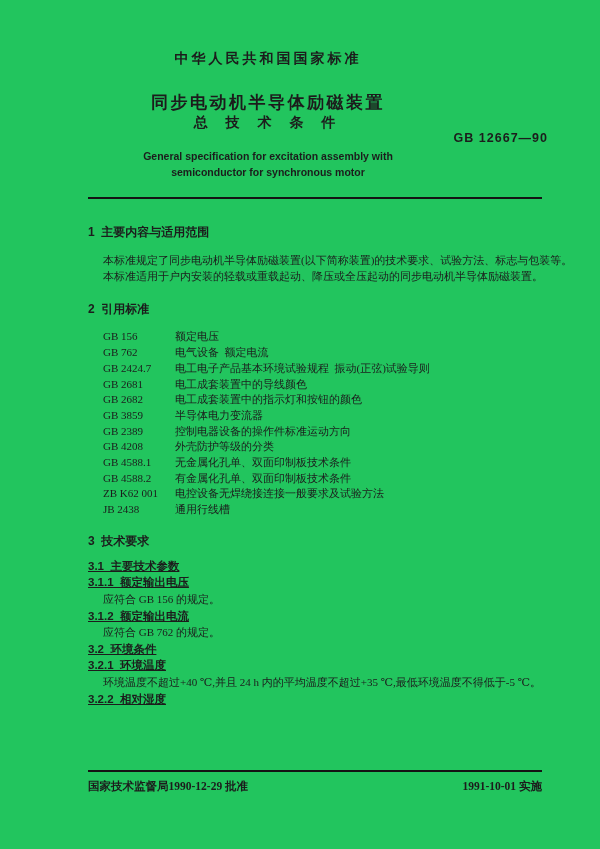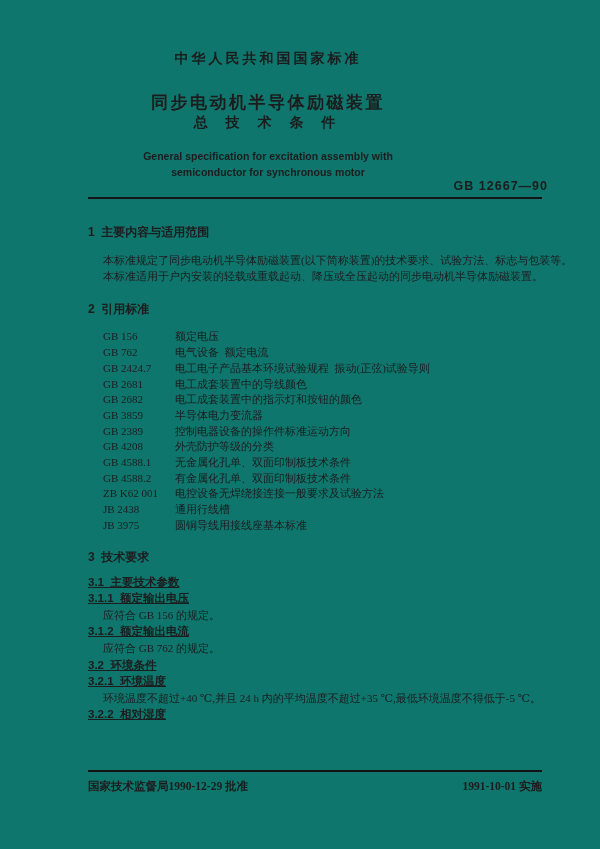--- a/index.html
+++ b/index.html
@@ -8,21 +8,21 @@
     width: 600px; height: 849px;
     font-family: "Liberation Serif", "DejaVu Serif", serif;
     color: #1c1c1c;
     position: relative;
     overflow: hidden;
   }
   .page {
     position: relative;
     width: 600px; height: 849px;
     padding: 50px 58px 0 88px;
-    background: #0f766e;
+    background: #22c55e;
   }
   .heading-font { font-family: "Liberation Sans", "DejaVu Sans", sans-serif; }
 
   .std-org {
     width: 360px;
     text-align: center;
     font-weight: bold;
     font-size: 14px;
     letter-spacing: 3px;
     white-space: pre;
@@ -39,21 +39,20 @@
     font-weight: bold; font-size: 14px;
     letter-spacing: 7px;
     white-space: pre;
   }
   .std-no {
     position: absolute;
     top: 131px; right: 52px;
     font-weight: bold; font-size: 12.5px;
     letter-spacing: 1px;
     white-space: pre;
-    margin-top: 48px;
   }
   .title-en {
     width: 360px; text-align: center;
     font-weight: bold; font-size: 10.5px;
     line-height: 15.5px;
     margin-top: 17px;
   }
   .rule {
     border: none;
     border-top: 2.5px solid #141414;
@@ -152,21 +151,20 @@
     <div class="ref-row"><span class="ref-code">GB 2424.7</span><span>电工电子产品基本环境试验规程  振动(正弦)试验导则</span></div>
     <div class="ref-row"><span class="ref-code">GB 2681</span><span>电工成套装置中的导线颜色</span></div>
     <div class="ref-row"><span class="ref-code">GB 2682</span><span>电工成套装置中的指示灯和按钮的颜色</span></div>
     <div class="ref-row"><span class="ref-code">GB 3859</span><span>半导体电力变流器</span></div>
     <div class="ref-row"><span class="ref-code">GB 2389</span><span>控制电器设备的操作件标准运动方向</span></div>
     <div class="ref-row"><span class="ref-code">GB 4208</span><span>外壳防护等级的分类</span></div>
     <div class="ref-row"><span class="ref-code">GB 4588.1</span><span>无金属化孔单、双面印制板技术条件</span></div>
     <div class="ref-row"><span class="ref-code">GB 4588.2</span><span>有金属化孔单、双面印制板技术条件</span></div>
     <div class="ref-row"><span class="ref-code">ZB K62 001</span><span>电控设备无焊绕接连接一般要求及试验方法</span></div>
     <div class="ref-row"><span class="ref-code">JB 2438</span><span>通用行线槽</span></div>
-    <div class="ref-row"><span class="ref-code">JB 3975</span><span>圆铜导线用接线座基本标准</span></div>
   </div>
 
   <div class="sec-heading sec3-heading heading-font">3  技术要求</div>
   <div class="req-block">
     <div class="req-heading heading-font">3.1  主要技术参数</div>
     <div class="req-heading heading-font">3.1.1  额定输出电压</div>
     <div class="req-body">应符合 GB 156 的规定。</div>
     <div class="req-heading heading-font">3.1.2  额定输出电流</div>
     <div class="req-body">应符合 GB 762 的规定。</div>
     <div class="req-heading heading-font">3.2  环境条件</div>

